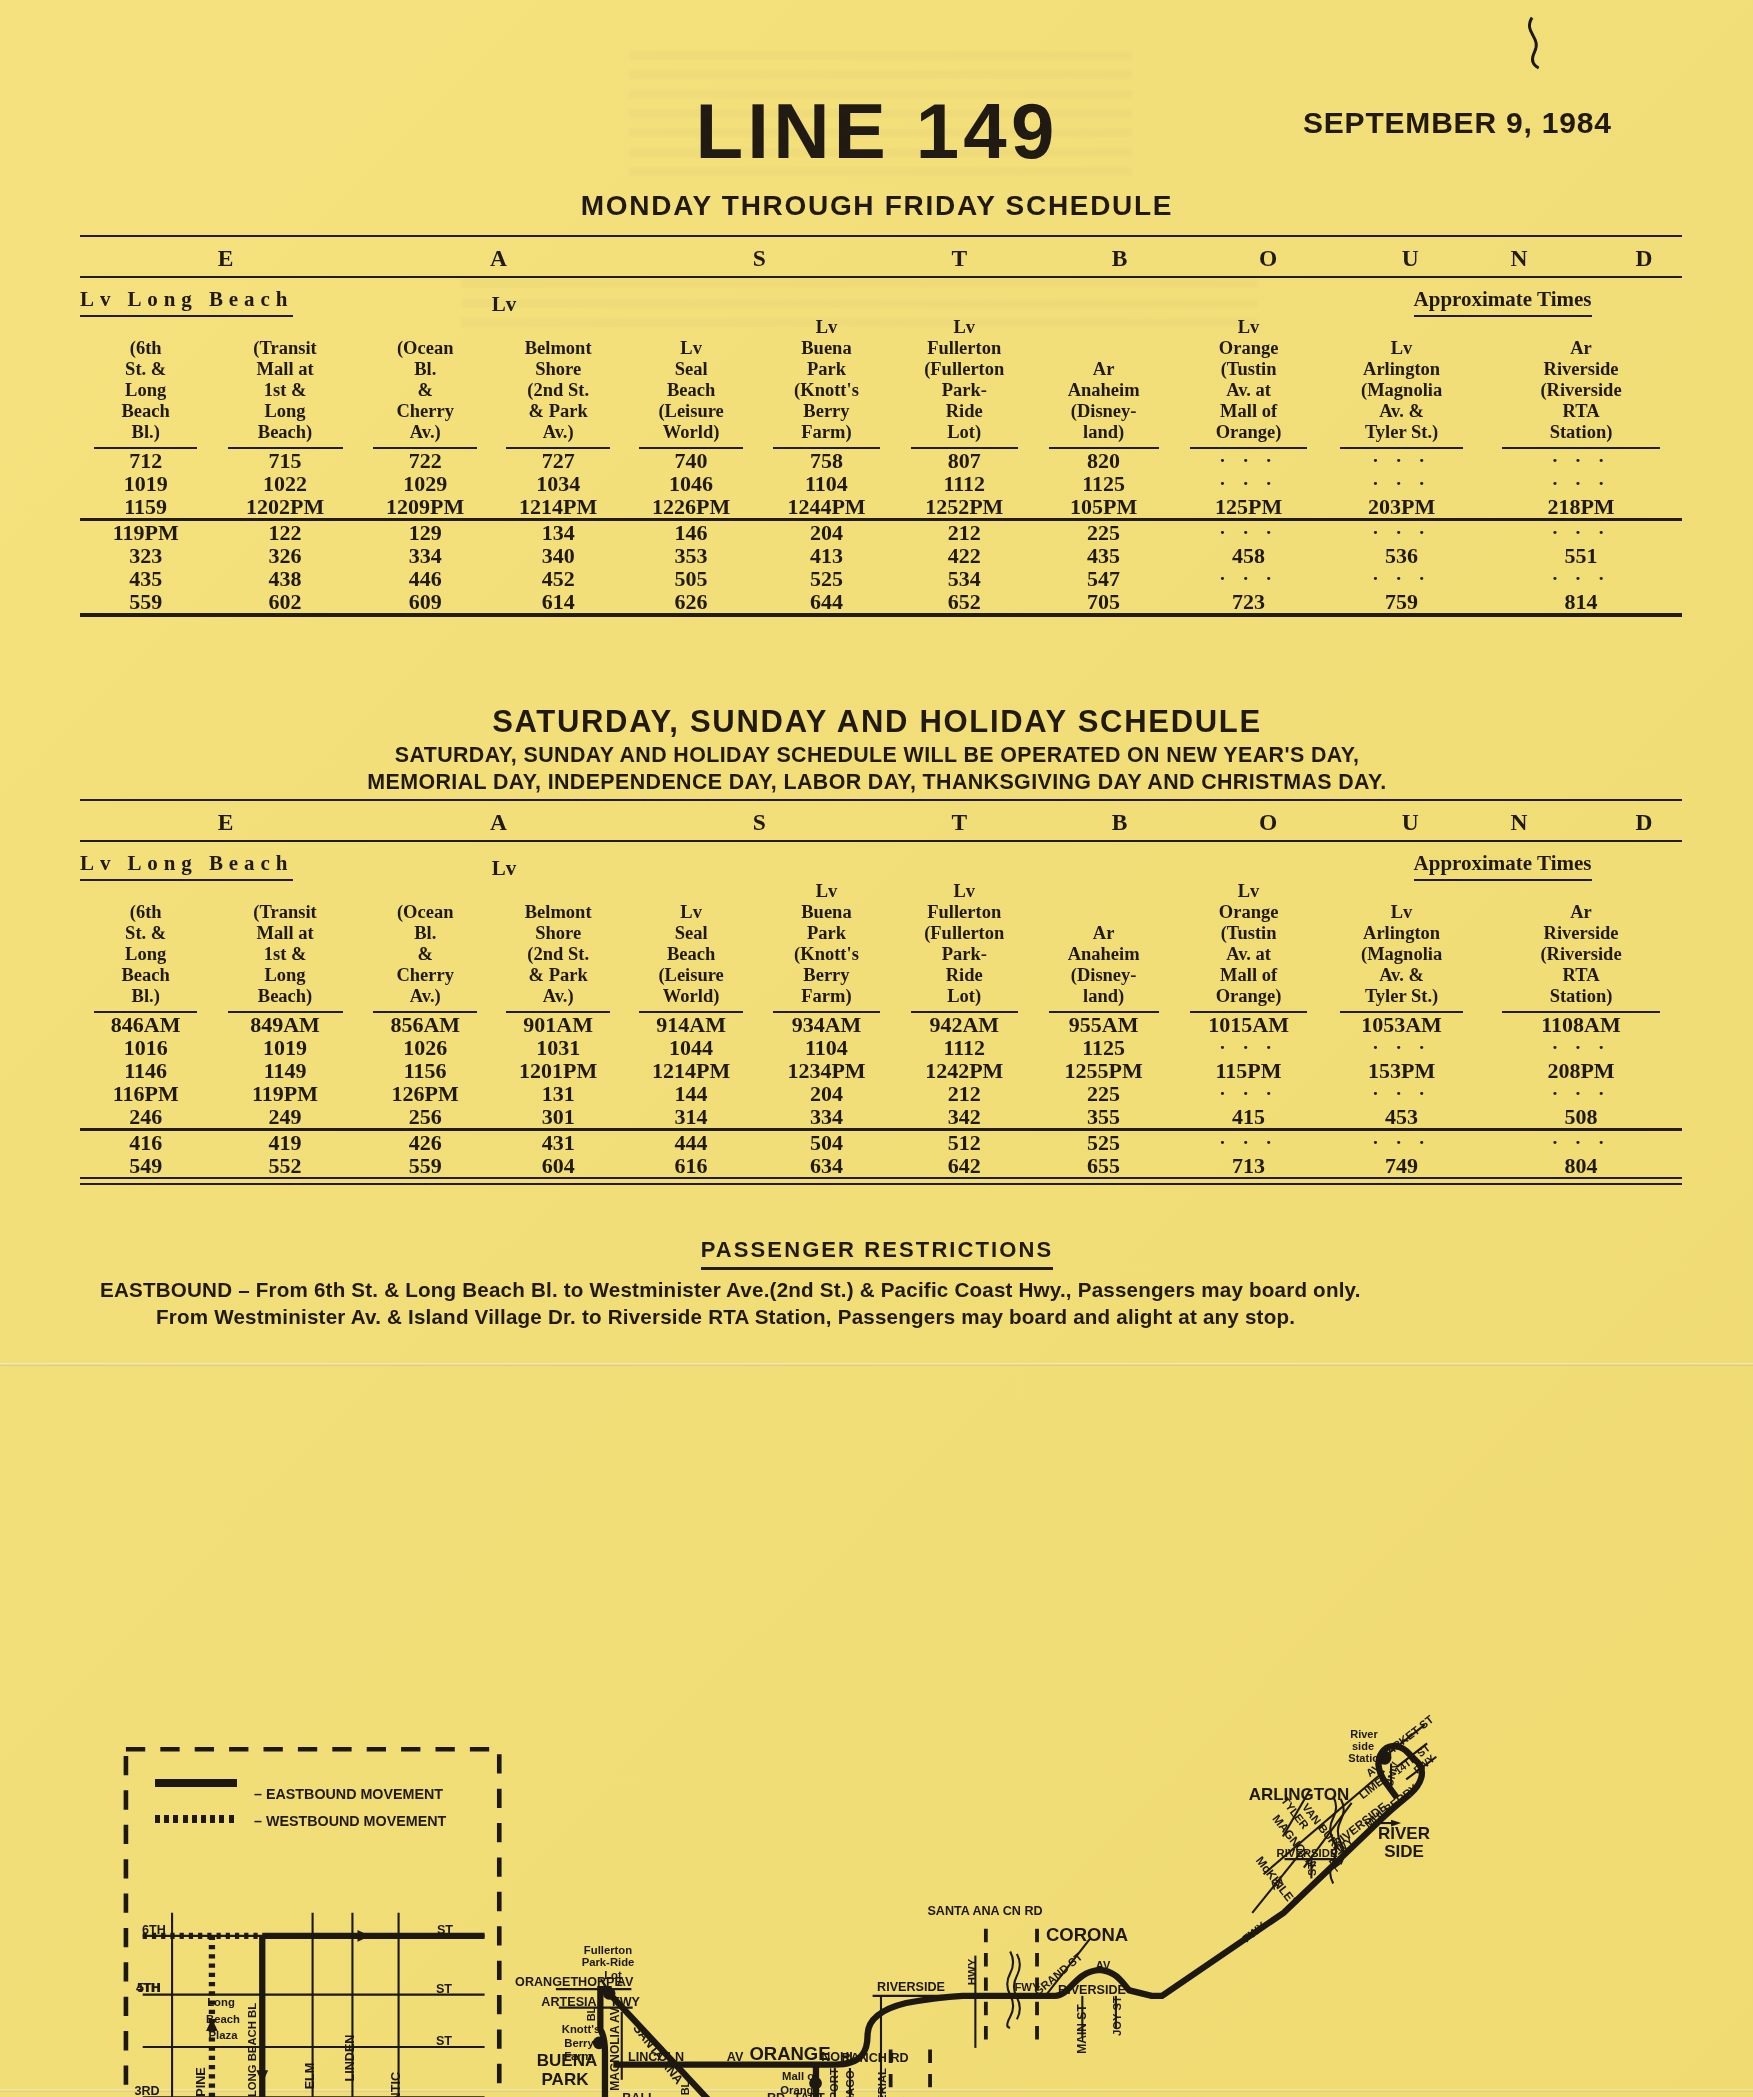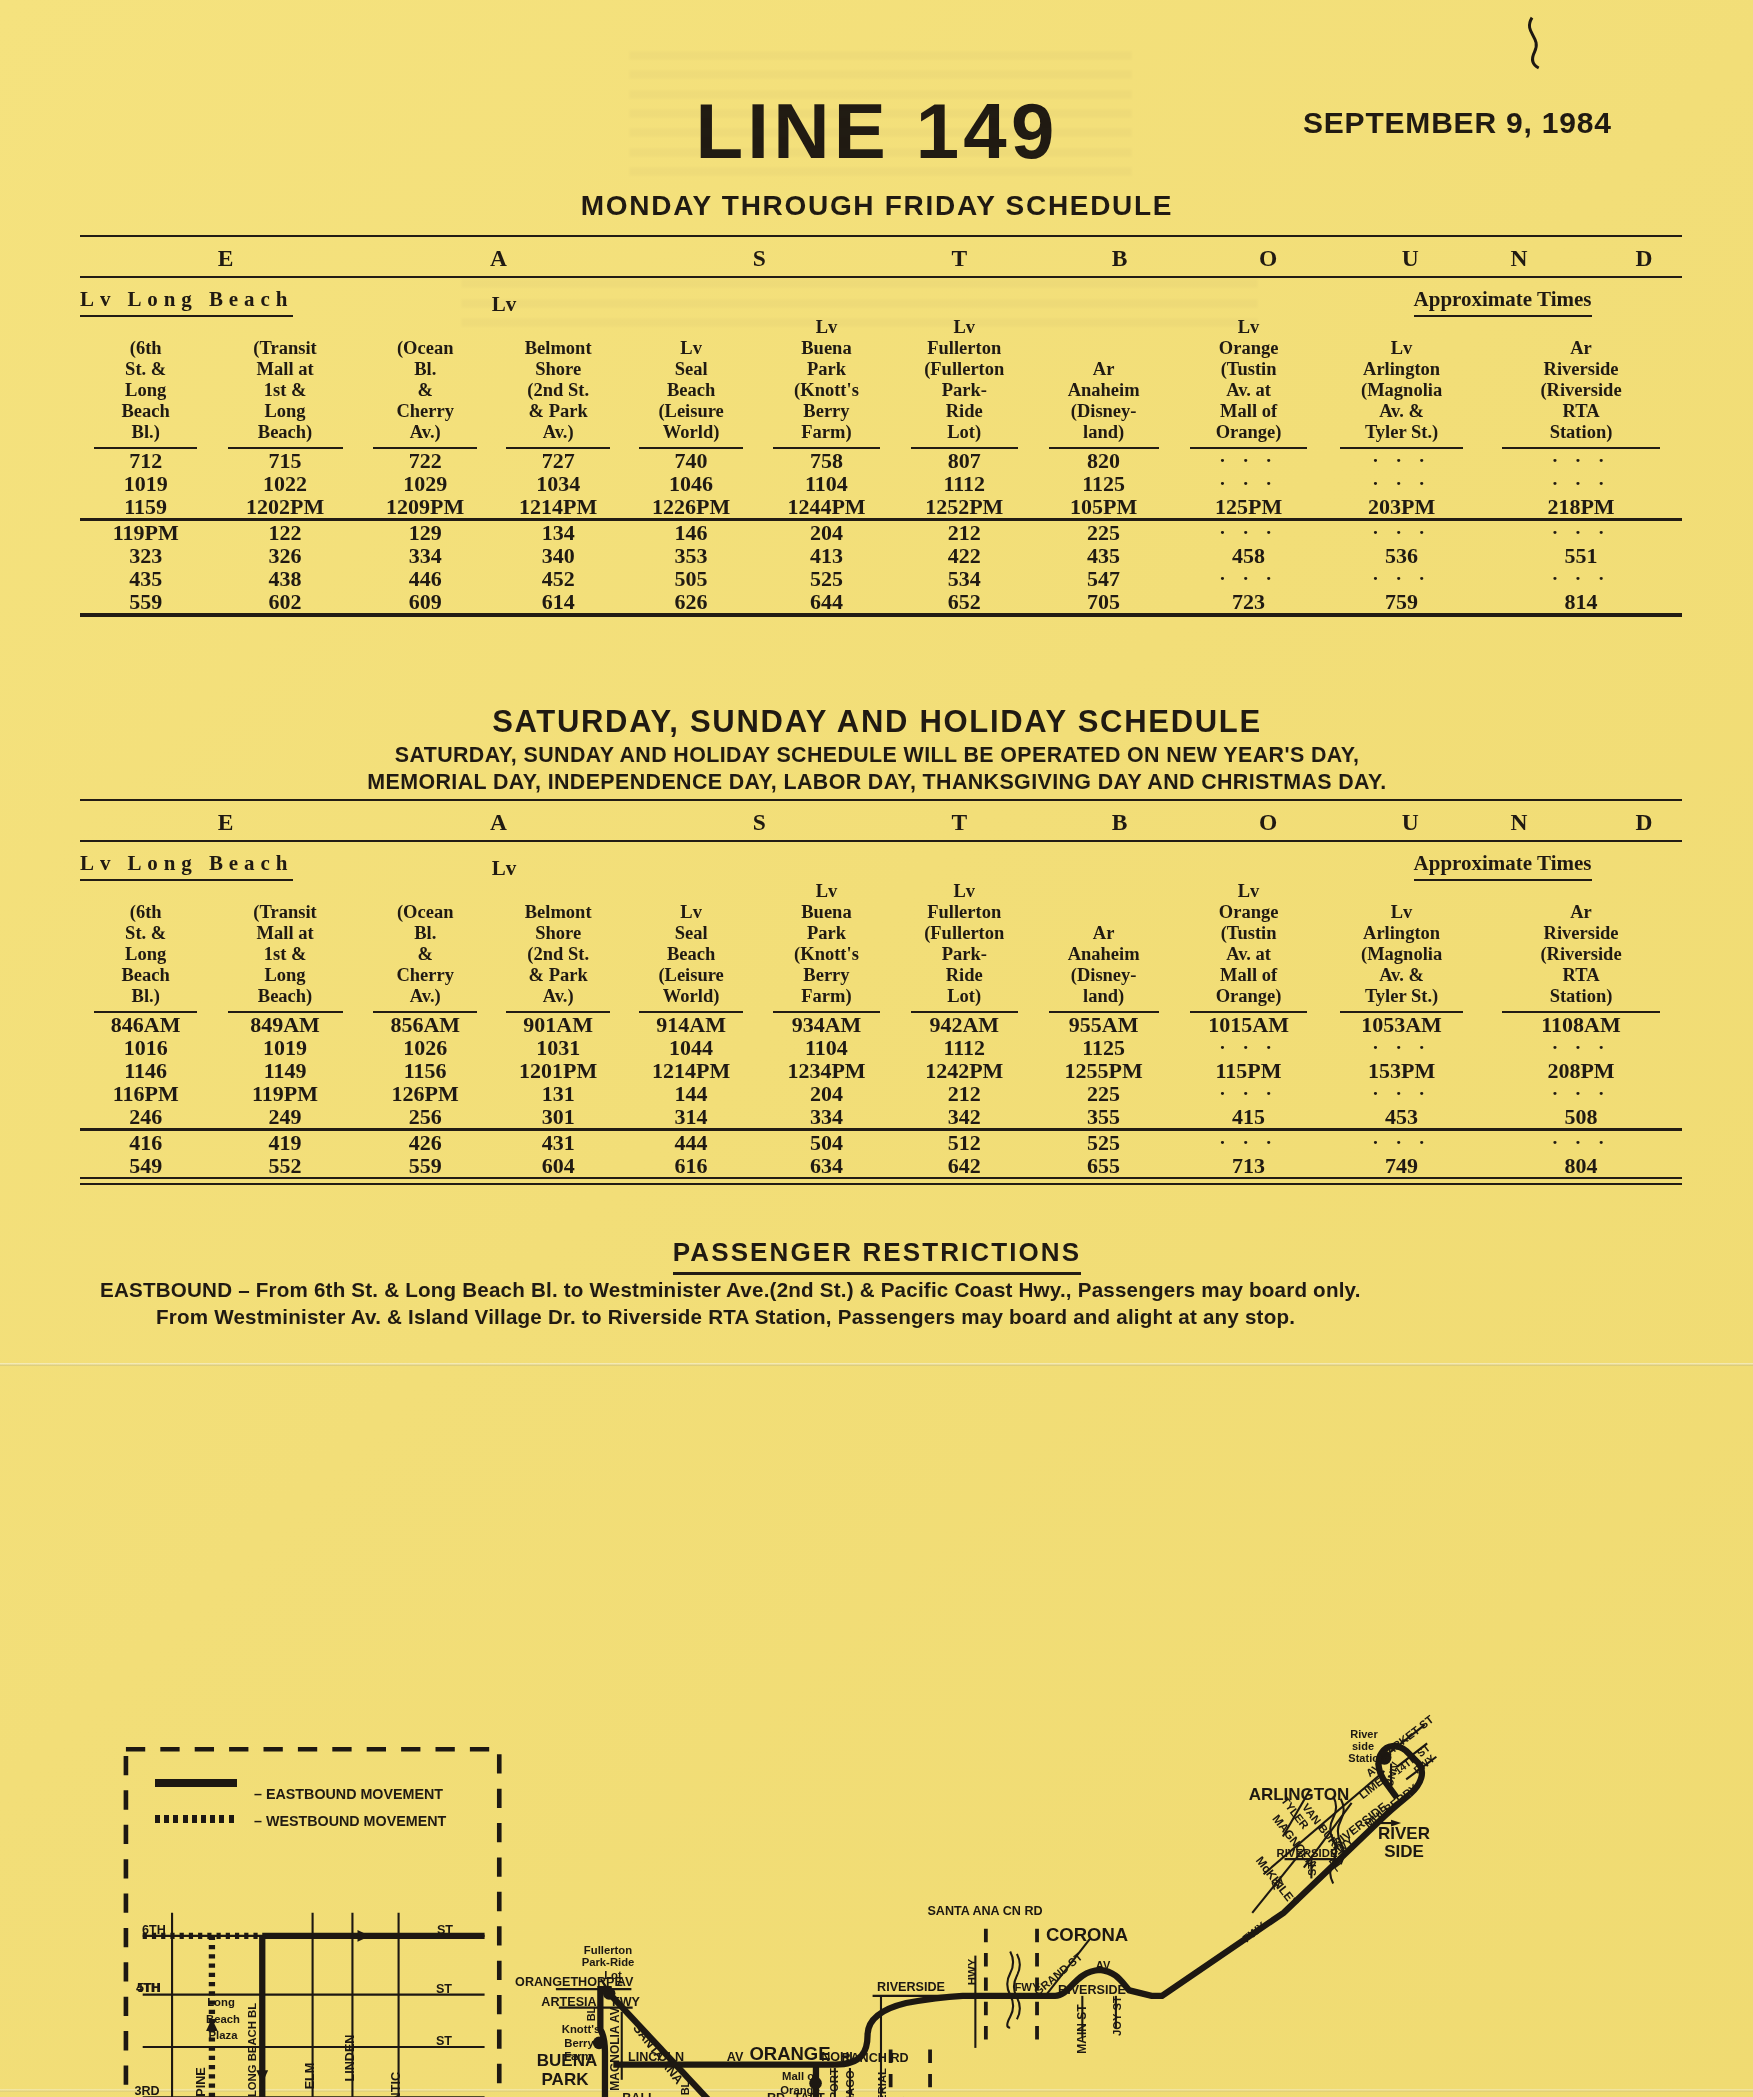--- a/index.html
+++ b/index.html
@@ -36,21 +36,21 @@
   tbody td{font-family:"Liberation Serif",serif;font-weight:700;font-size:22px;
            line-height:23px;text-align:center;}
   tr.rule-top td{border-top:3.4px solid #221c14;}
   td.dots{letter-spacing:5.9px;font-size:19.3px;}
   .bot-rule{border-top:4.2px solid #221c14;}
   .bot-rule.dbl{border-top:2.1px solid #221c14;border-bottom:2.1px solid #221c14;height:3.4px;}
   
   #we-title{top:704px;font-size:31px;font-weight:800;letter-spacing:1.7px;}
   .note{font-size:21.4px;font-weight:700;letter-spacing:0.4px;}
   
-  #restr-title{top:1237px;font-size:26px;font-weight:800;letter-spacing:2.1px;}
+  #restr-title{top:1237px;font-size:22px;font-weight:800;letter-spacing:2.1px;}
   #restr-title i{font-style:normal;border-bottom:3.4px solid #221c14;padding-bottom:4.2px;display:inline-block;}
   .restr-line{font-size:20.6px;font-weight:600;letter-spacing:0.2px;}
   
   .mlab{position:absolute;font-weight:700;font-size:12.6px;white-space:nowrap;
         transform:translate(-50%,-50%);color:#1d1812;}
   .legend-bar{position:absolute;height:8.4px;background:#1d1812;}
   .legend-bar.hatch{background:repeating-linear-gradient(90deg,#1d1812 0 5px,#f2de78 5px 9.2px);}
   .legend-txt{position:absolute;font-weight:800;font-size:14.3px;white-space:nowrap;}
   
   .crease{position:absolute;left:0;width:100%;pointer-events:none;}

